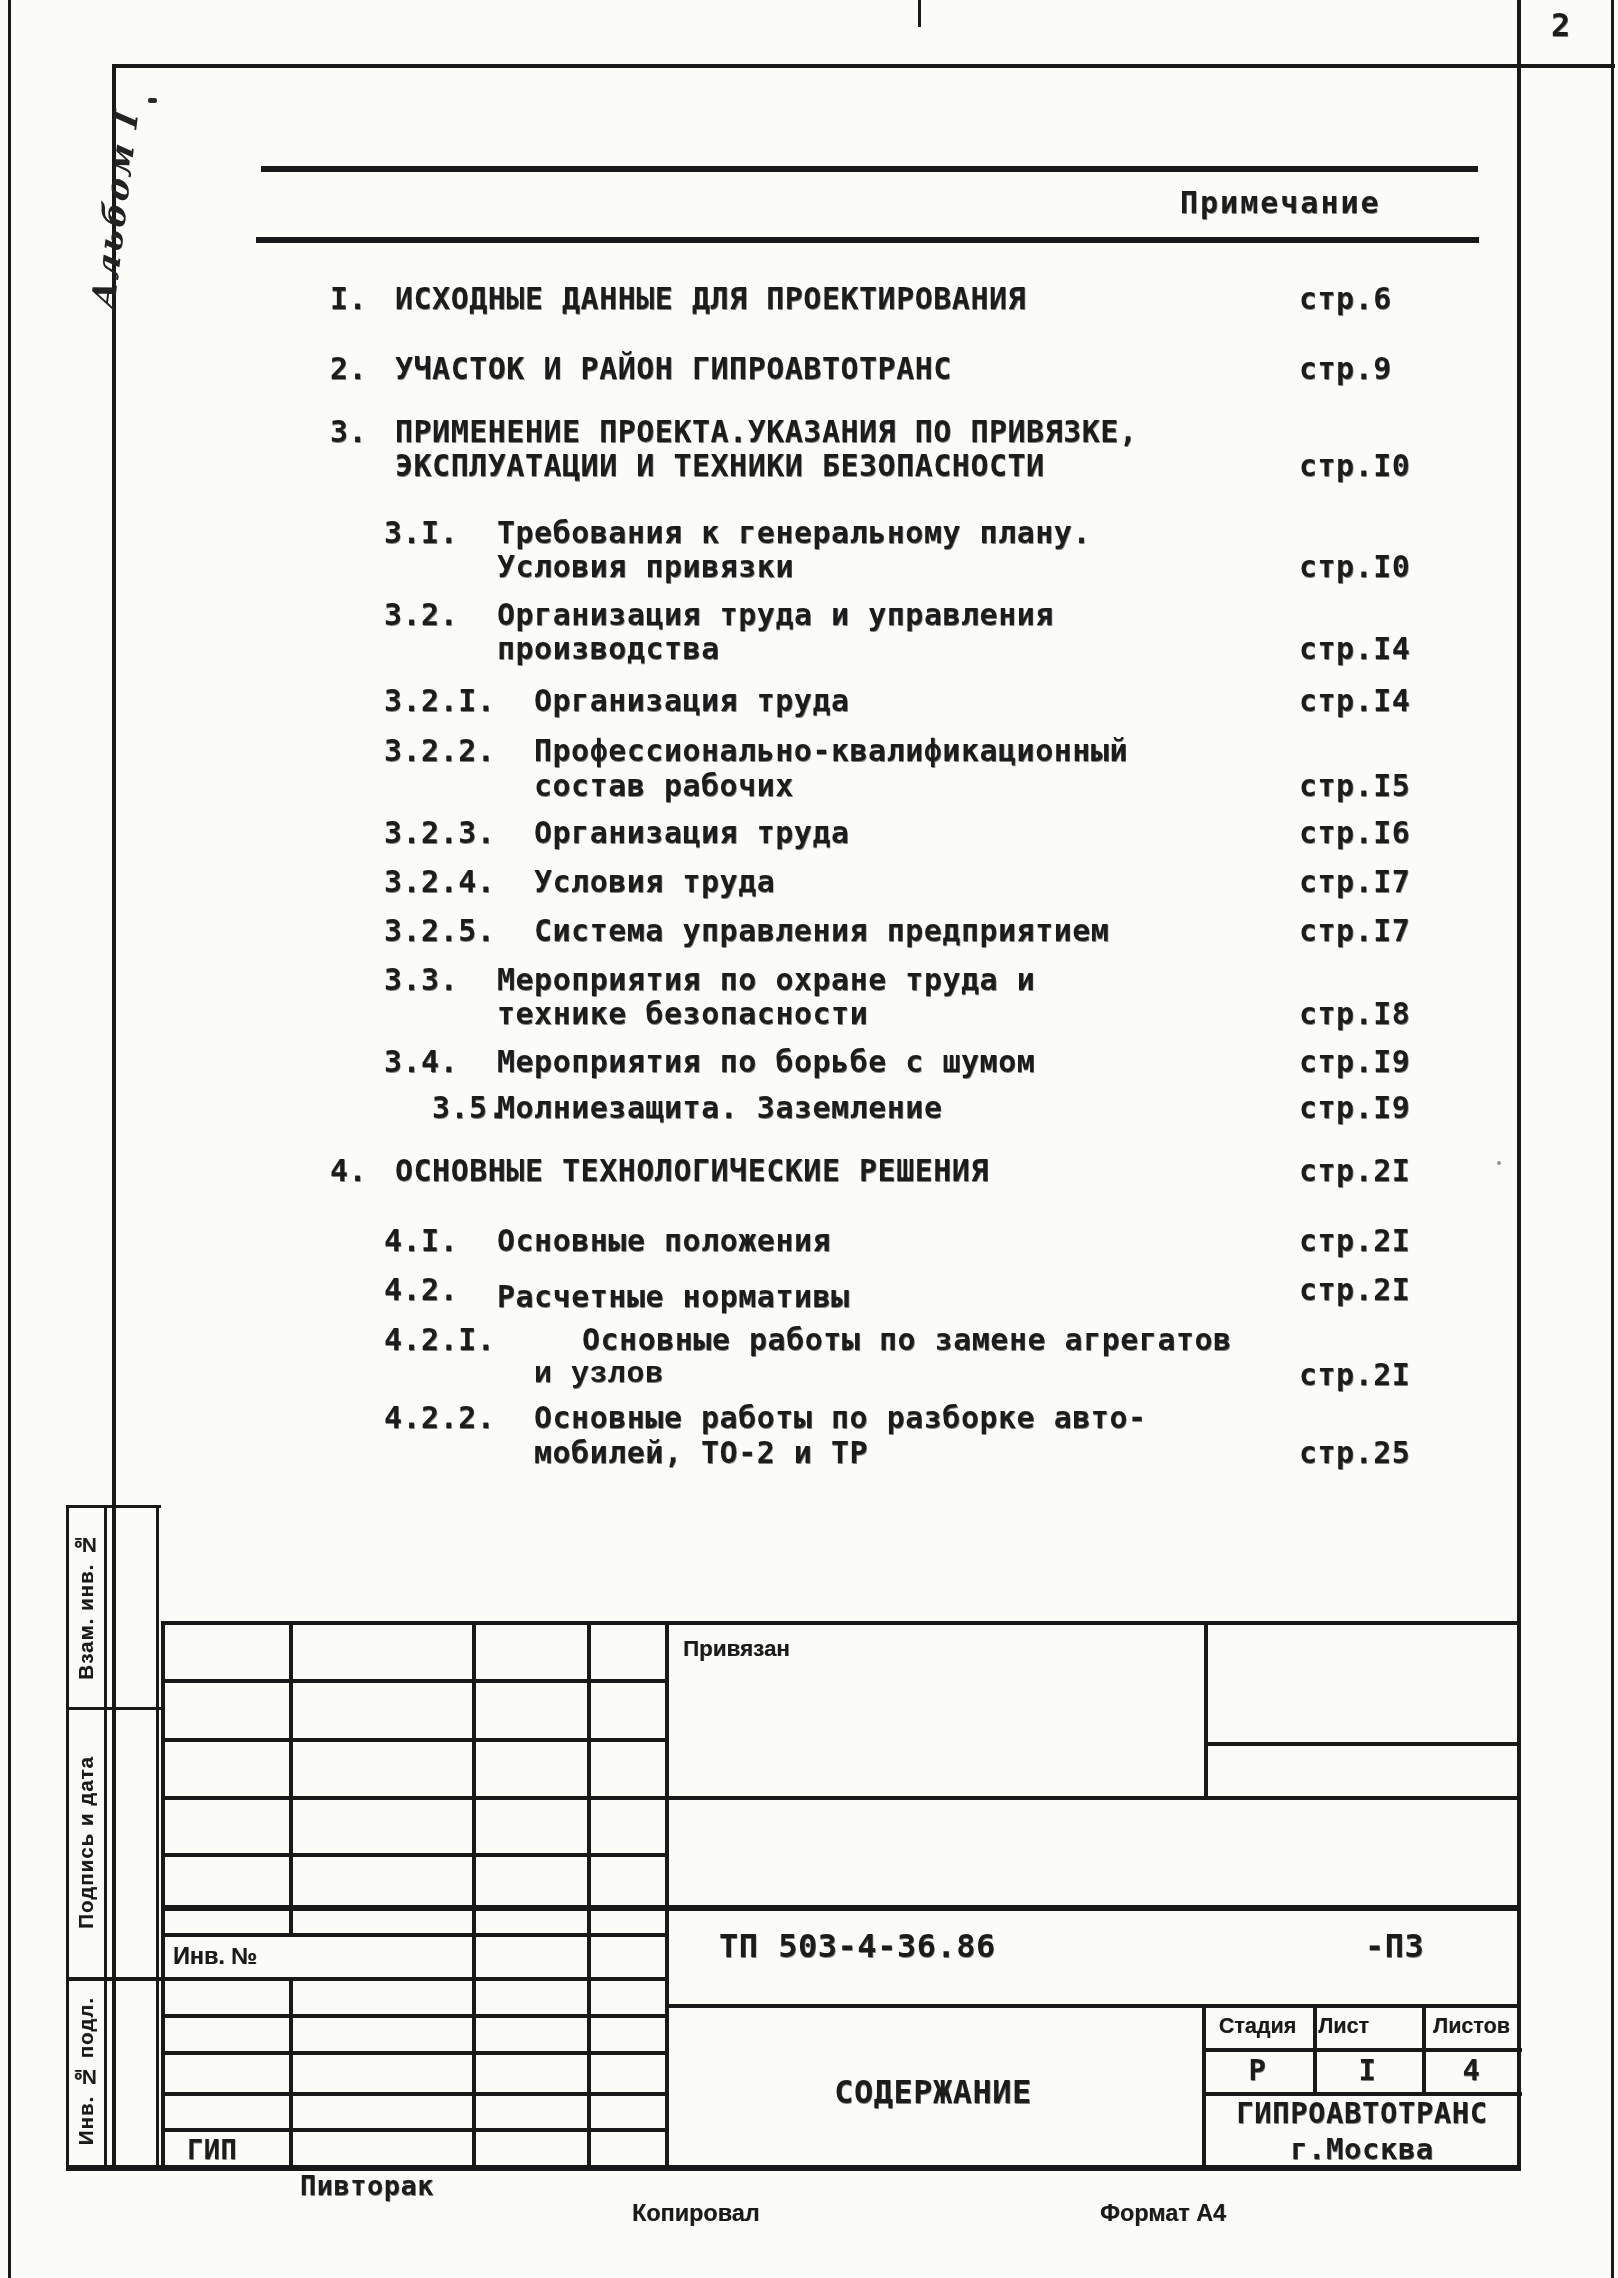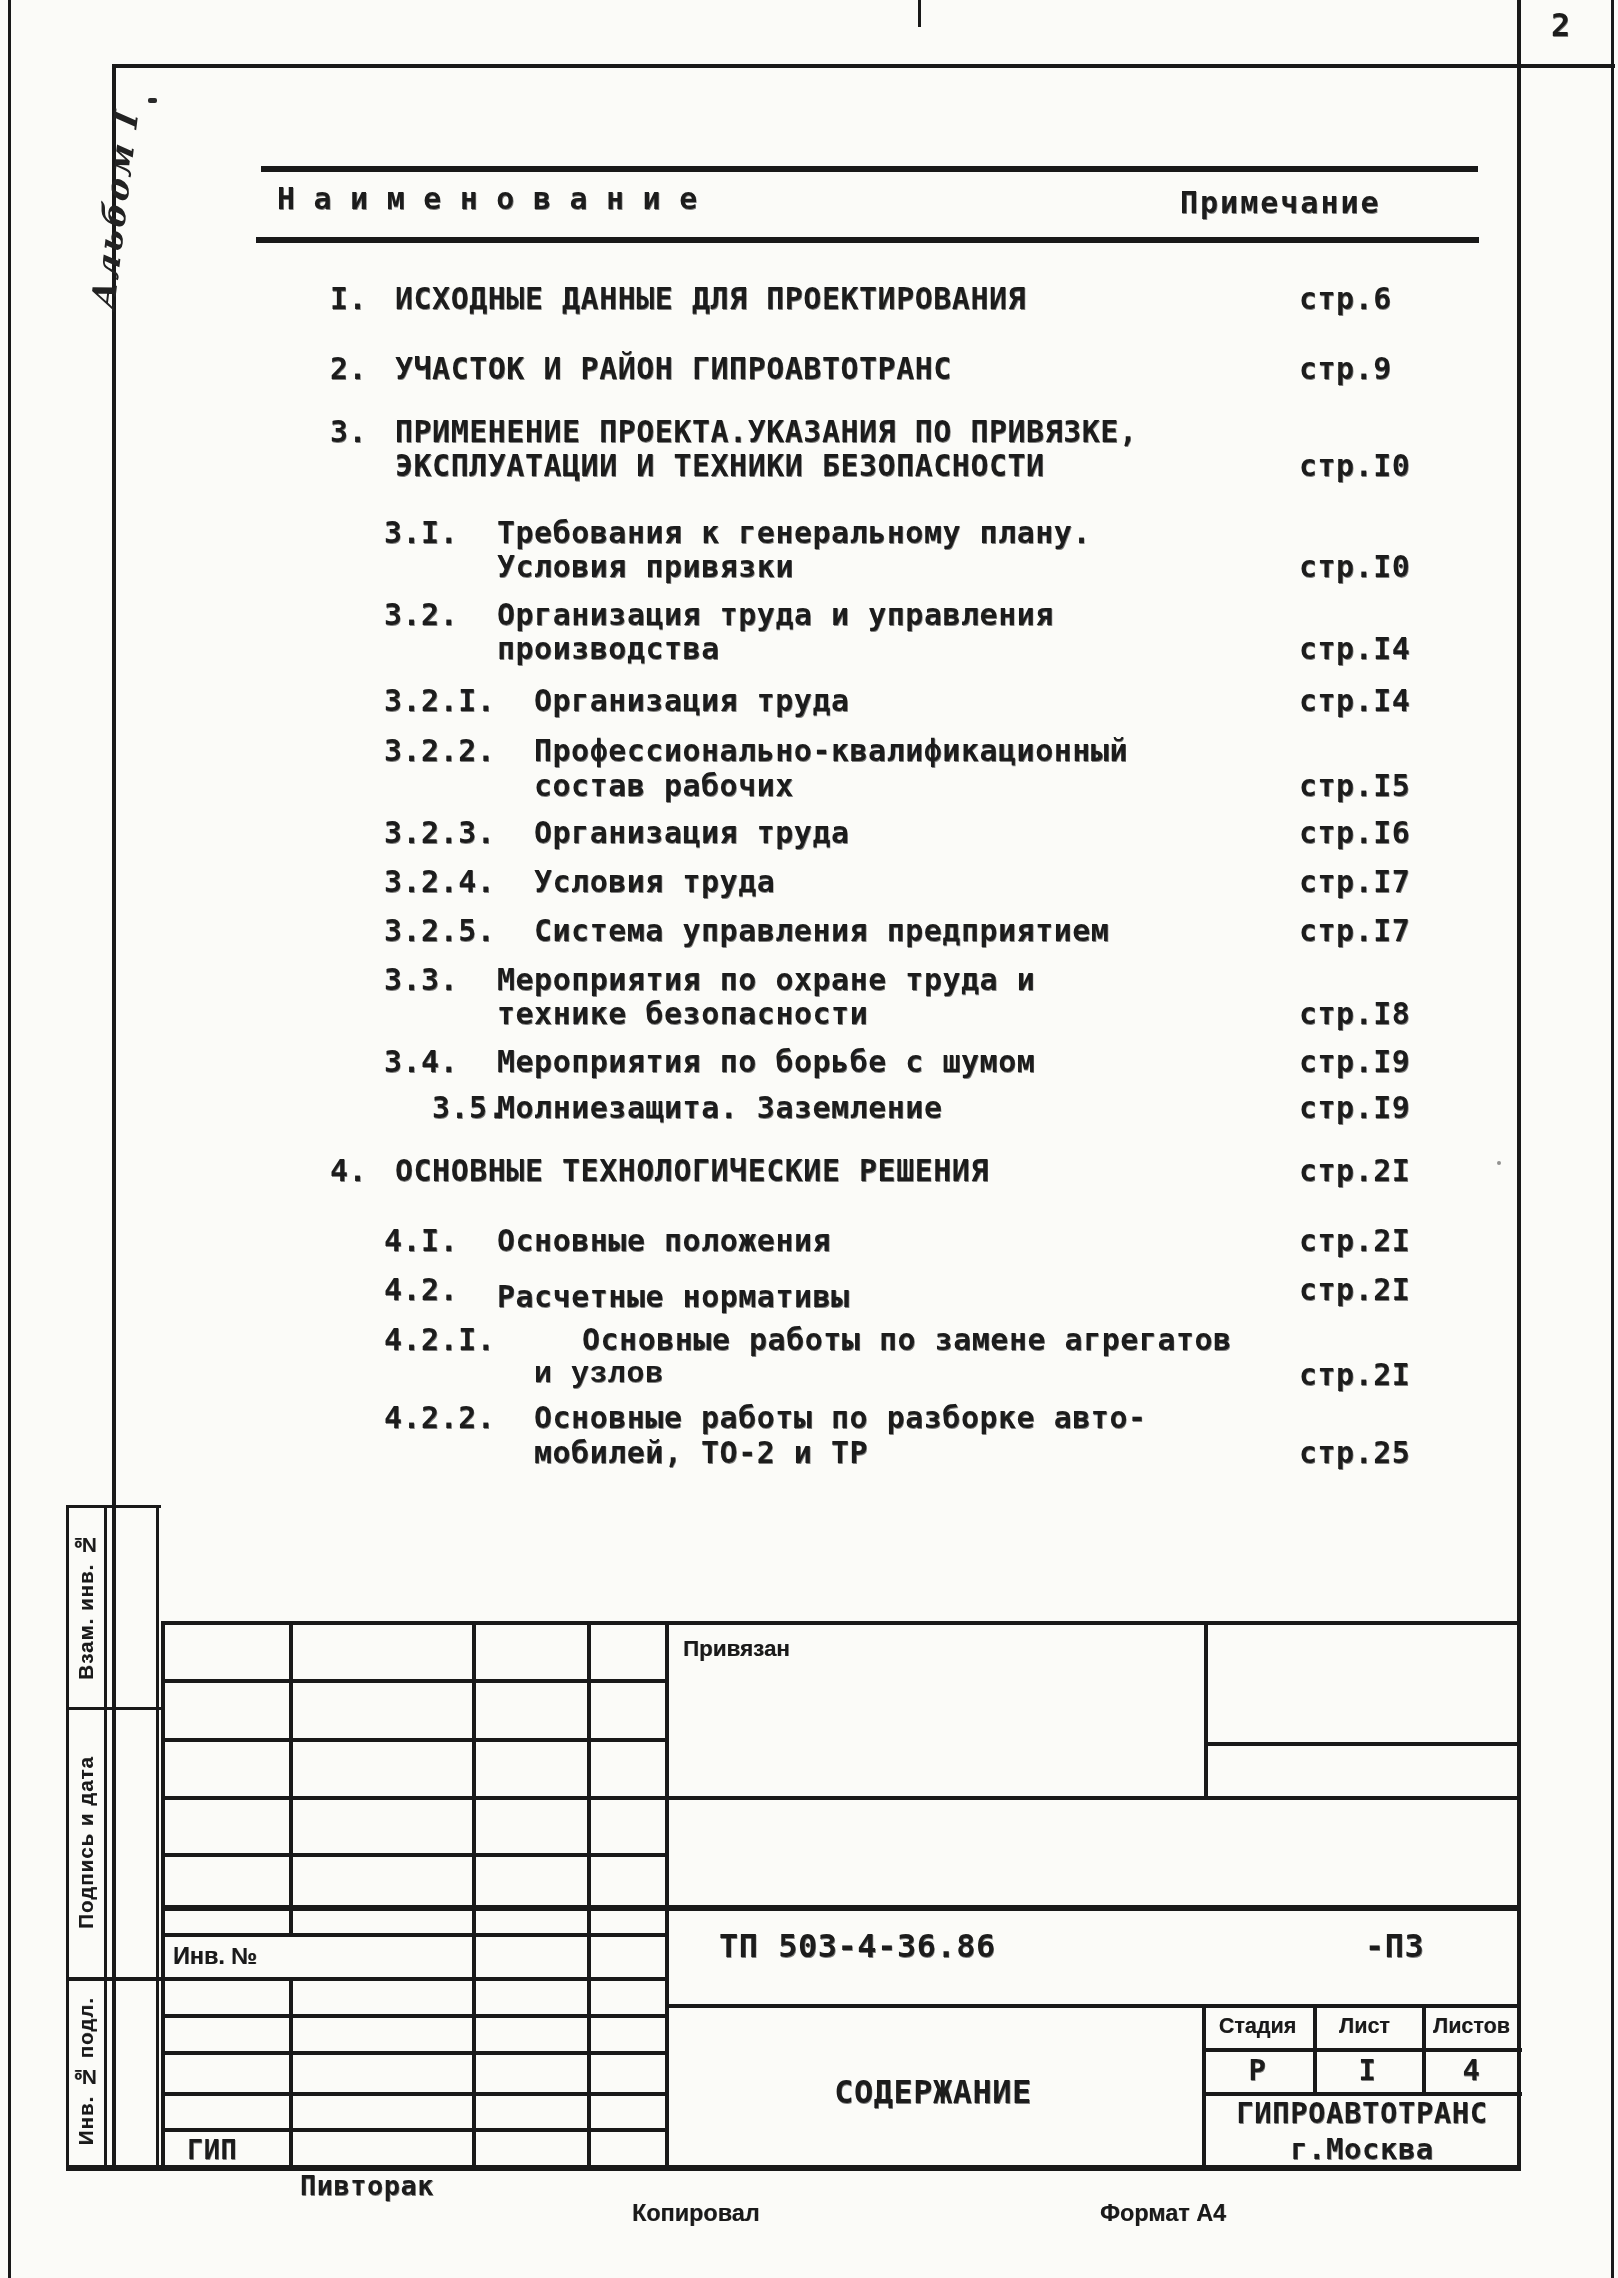--- a/index.html
+++ b/index.html
@@ -65,21 +65,20 @@
   <i class="vl vthin" style="left:918px;top:0;height:27px;"></i>
 
   <div class="tw tw-big" style="left:1551px;top:5.9px;">2</div>
 
   <div class="album">Альбом I</div>
   <i class="speck" style="left:148px;top:98px;width:8.8px;height:4.9px;border-radius:2px;"></i>
   <i class="speck" style="left:1497px;top:1161px;width:3.9px;height:3.9px;opacity:.5;"></i>
 
   <i class="hl thick" style="left:261px;top:166px;width:1217px;"></i>
   <i class="hl thick" style="left:256px;top:237px;width:1223px;"></i>
-  <div class="tw header-name" style="left:277px;top:181px;">Наименование</div>
   <div class="tw header-note" style="left:1180px;top:185px;">Примечание</div>
 
   <div id="toc">
       <span class="tw" style="left: 330px; top: 281px;">I.</span>
       <span class="tw" style="left: 395px; top: 281px;">ИСХОДНЫЕ ДАННЫЕ ДЛЯ ПРОЕКТИРОВАНИЯ</span>
       <span class="tw" style="left: 1299px; top: 281px;">стр.6</span>
       <span class="tw" style="left: 330px; top: 351px;">2.</span>
       <span class="tw" style="left: 395px; top: 351px;">УЧАСТОК И РАЙОН ГИПРОАВТОТРАНС</span>
       <span class="tw" style="left: 1299px; top: 351px;">стр.9</span>
       <span class="tw" style="left: 330px; top: 414px;">3.</span>
@@ -188,21 +187,21 @@
   <i class="vl" style="left:1422px;top:2004px;height:88px;"></i>
 
   <div class="st" style="left:683px;top:1636px;">Привязан</div>
   <div class="st" style="left:173px;top:1943px;font-size:23.4px;">Инв. №</div>
   <div class="tw tw-big" style="left:719px;top:1927px;">ТП 503-4-36.86</div>
   <div class="tw tw-big" style="left:1365px;top:1927px;">-ПЗ</div>
 
   <div class="cellc" style="left:1202px;top:2004px;width:111px;height:44px;">
     <span class="st" style="position:static;font-size:21.5px;">Стадия</span>
   </div>
-  <div class="cellc" style="left:1313px;top:2004px;width:103px;height:44px;">
+  <div class="cellc" style="left:1266px;top:2004px;width:103px;height:44px;justify-content:flex-end;">
     <span class="st" style="position:static;font-size:21.5px;">Лист</span>
   </div>
   <div class="cellc" style="left:1422px;top:2004px;width:99px;height:44px;">
     <span class="st" style="position:static;font-size:21.5px;">Листов</span>
   </div>
   <div class="cellc" style="left:1202px;top:2048px;width:111px;height:44px;">
     <span class="tw tw-med" style="position:static;">Р</span>
   </div>
   <div class="cellc" style="left:1313px;top:2048px;width:109px;height:44px;">
     <span class="tw tw-med" style="position:static;">I</span>

